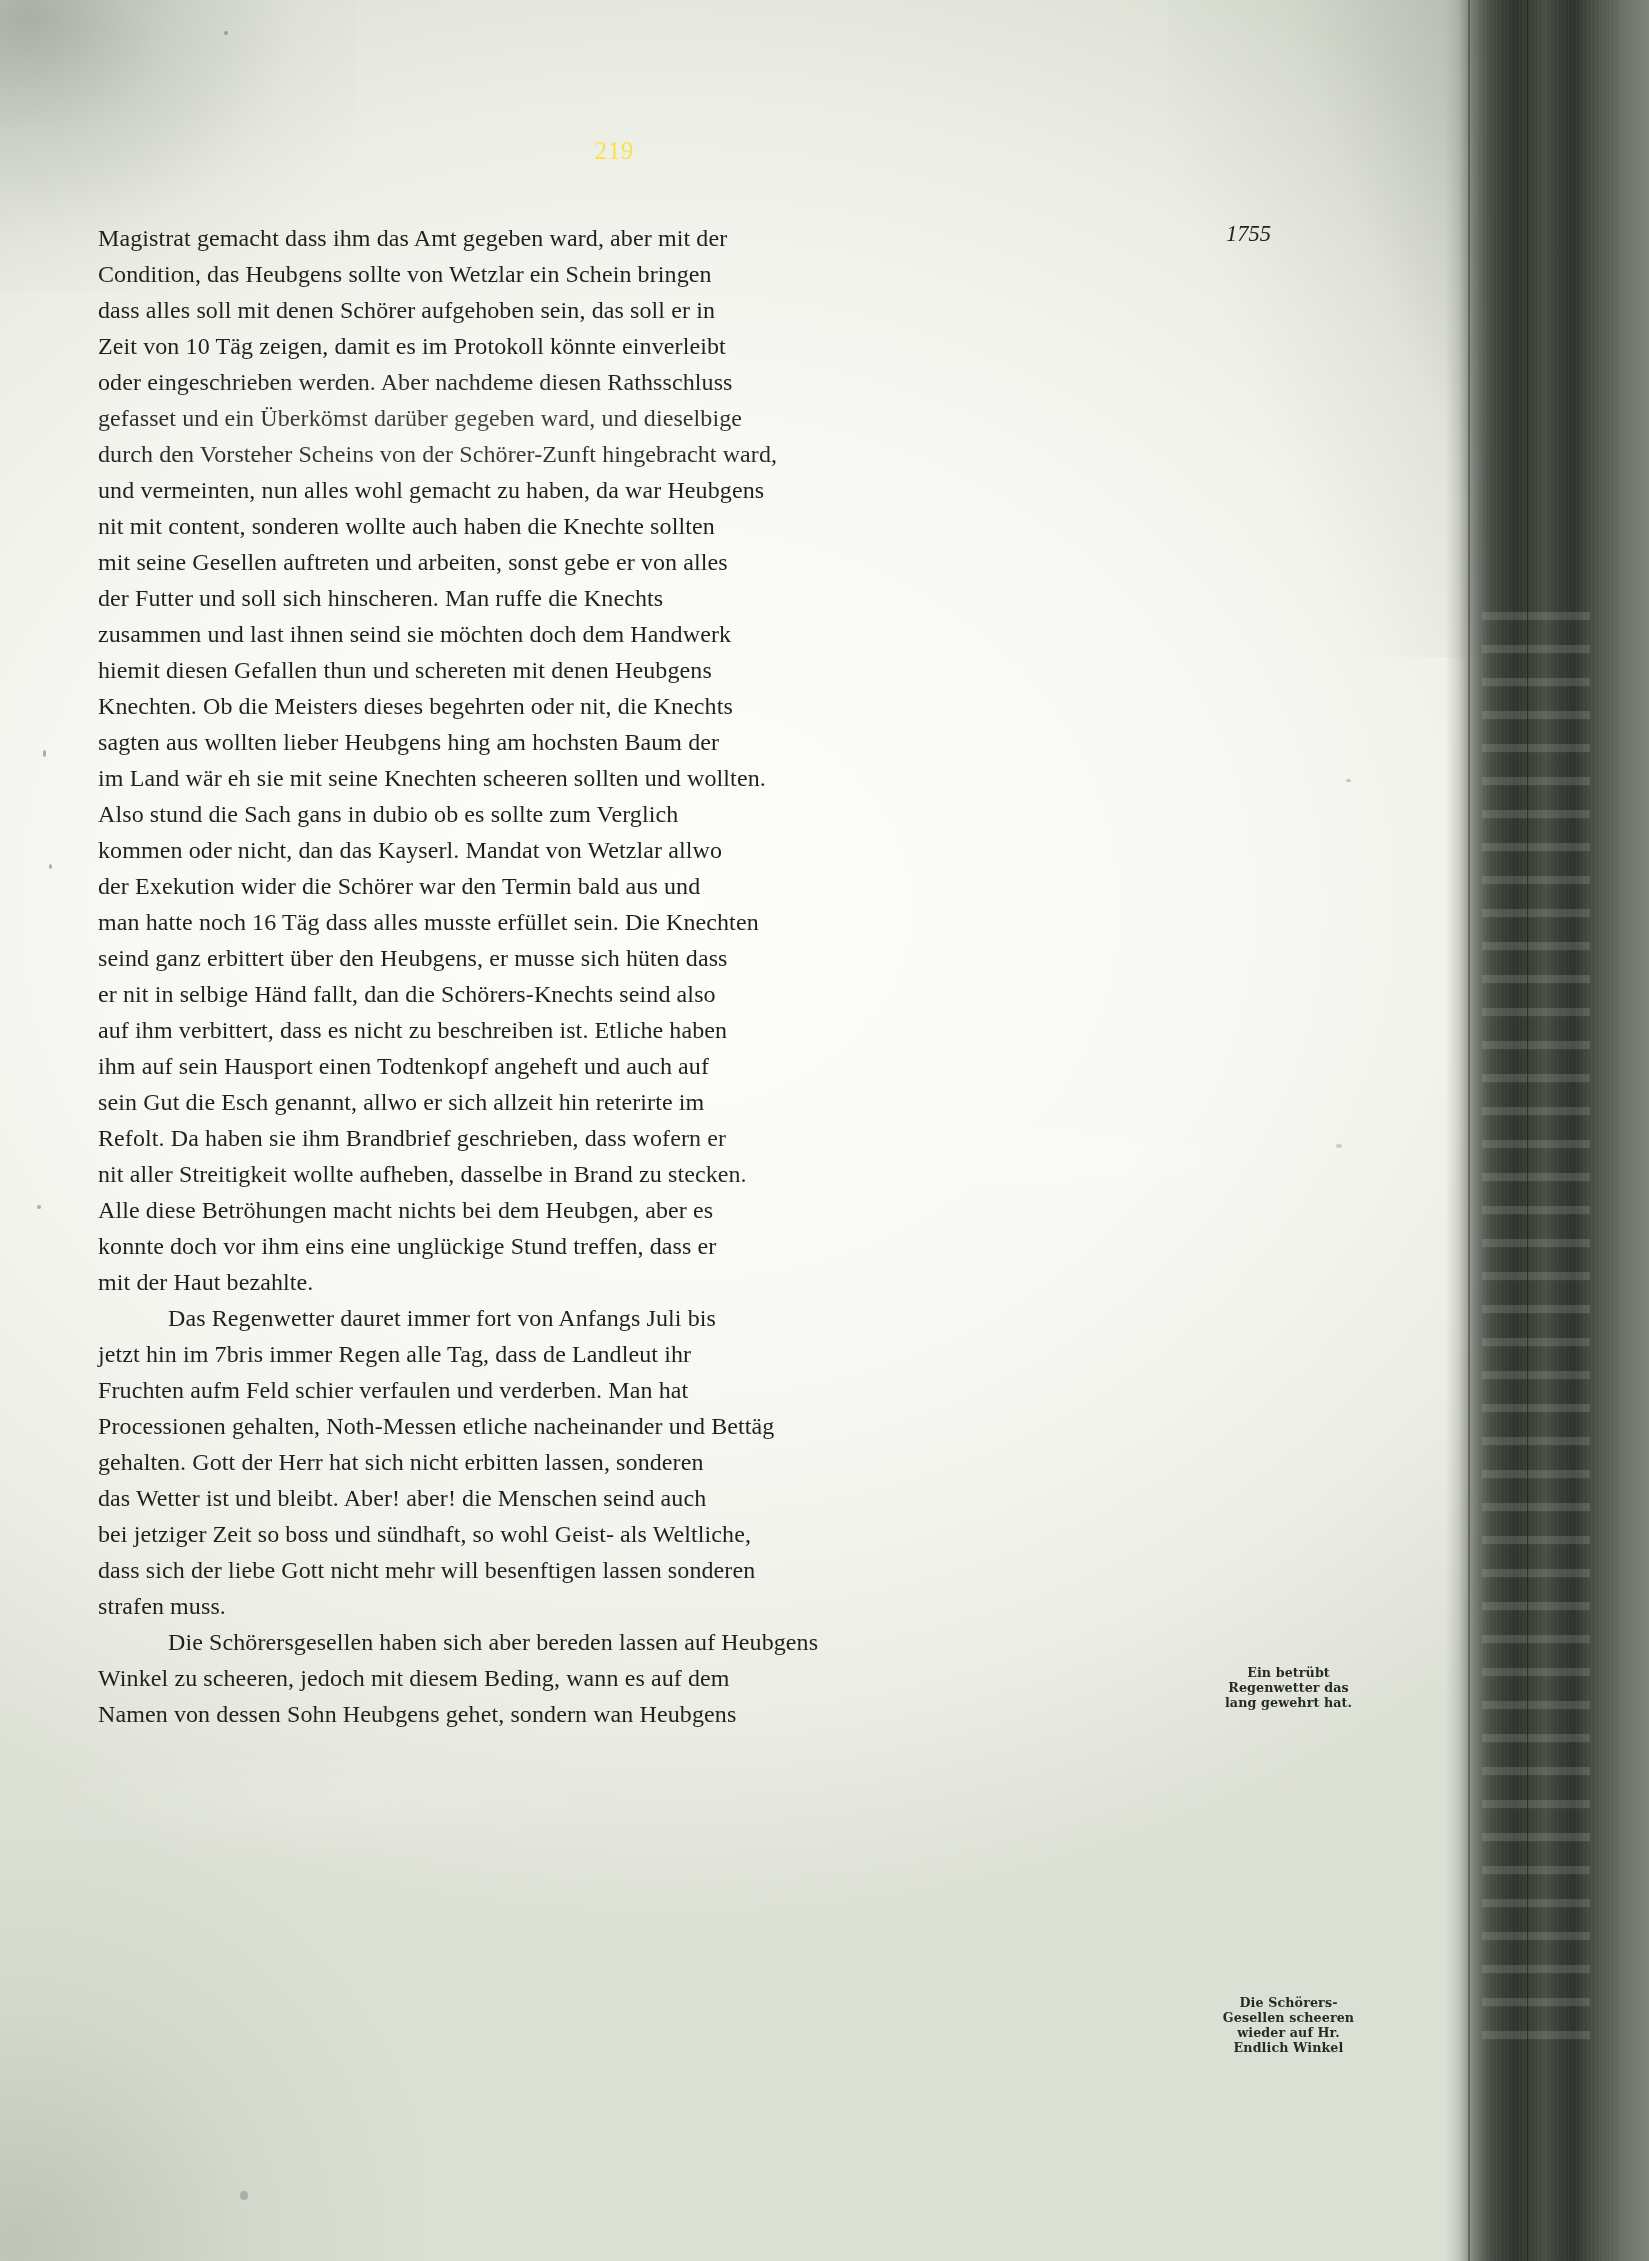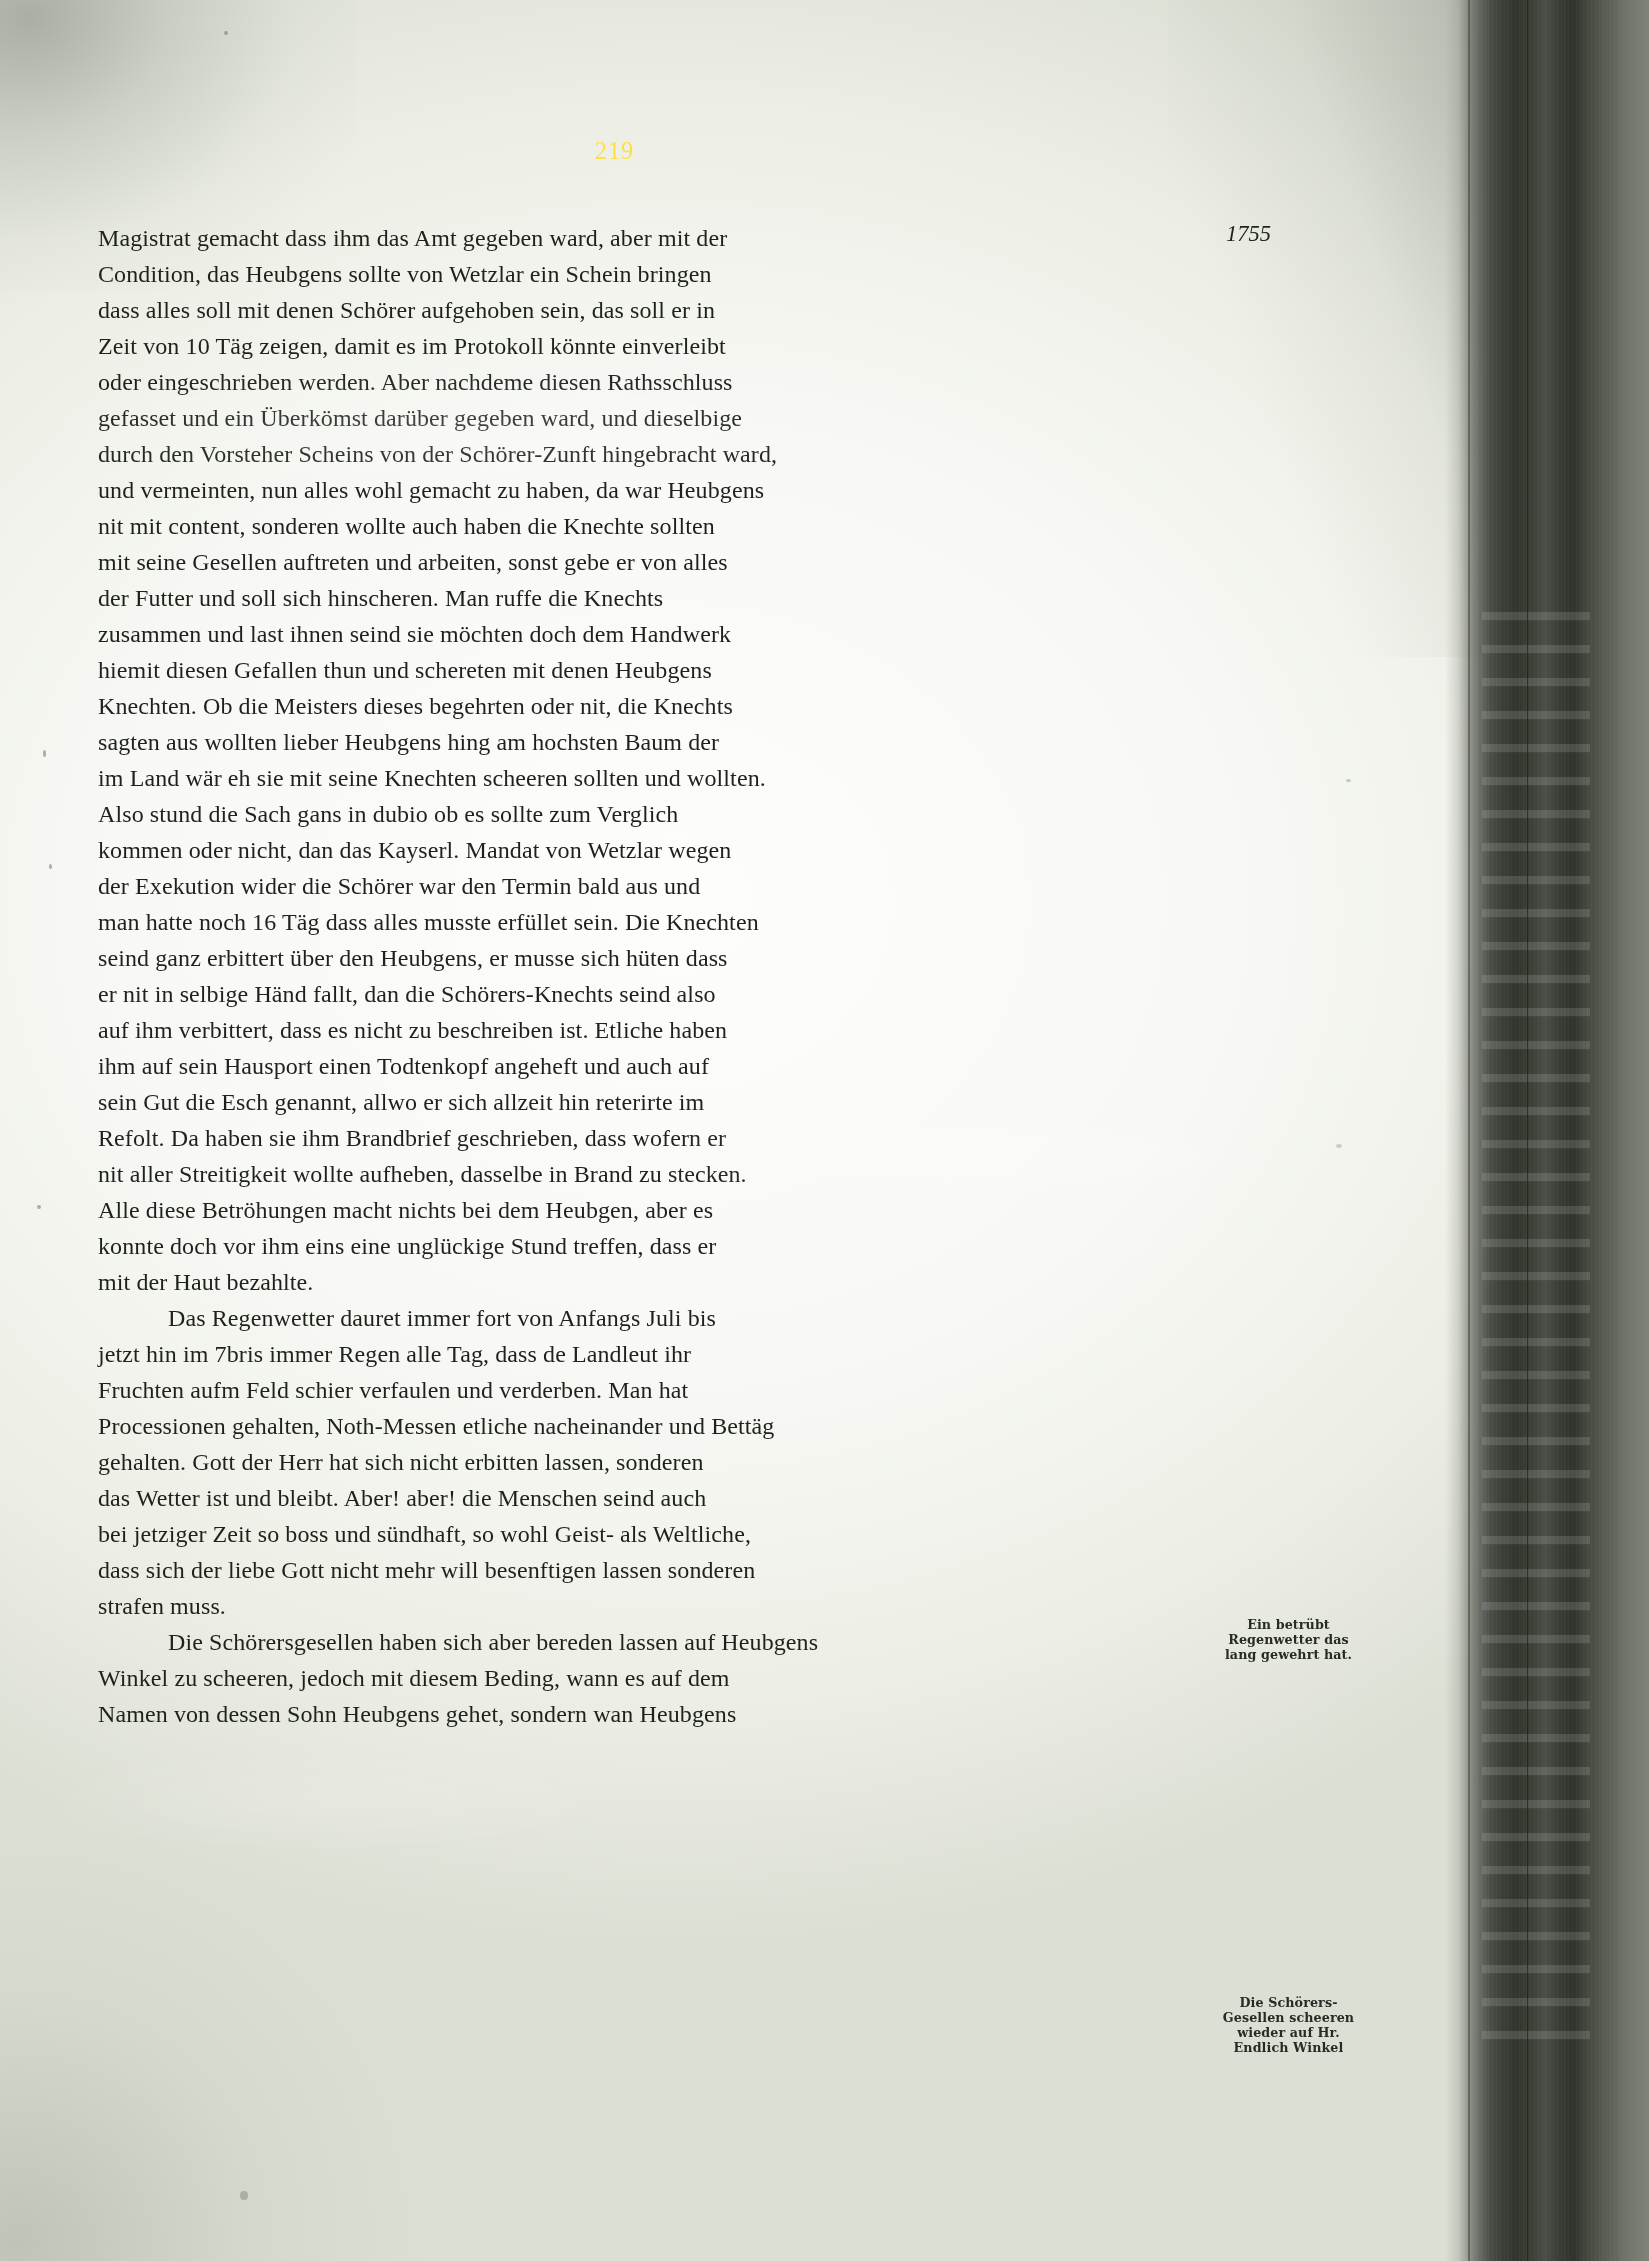--- a/index.html
+++ b/index.html
@@ -211,21 +211,21 @@
     left: 1226px;
     top: 221px;
     font-family: "Liberation Serif", serif;
     font-size: 22.5px;
     color: #20251f;
     letter-spacing: 0px;
     font-style: italic;
   }
   #margin-note-weather {
     left: 1218px;
-    top: 1617px;
+    top: 1665px;
   }
   #margin-note-guild {
     left: 1218px;
     top: 1995px;
   }
 
   
   .speck {
     position: absolute;
     background: #6e7268;
@@ -267,21 +267,21 @@
       <span class="ln gap-sm">und vermeinten, nun alles wohl gemacht zu haben, da war Heubgens</span>
       <span class="ln">nit mit content, sonderen wollte auch haben die Knechte sollten</span>
       <span class="ln">mit seine Gesellen auftreten und arbeiten, sonst gebe er von alles</span>
       <span class="ln">der Futter und soll sich hinscheren.  Man ruffe die Knechts</span>
       <span class="ln">zusammen und last ihnen seind sie möchten doch dem Handwerk</span>
       <span class="ln">hiemit diesen Gefallen thun und schereten mit denen Heubgens</span>
       <span class="ln">Knechten.  Ob die Meisters dieses begehrten oder nit, die Knechts</span>
       <span class="ln">sagten aus wollten lieber Heubgens hing am hochsten Baum der</span>
       <span class="ln gap-sm">im Land wär eh sie mit seine Knechten scheeren sollten und wollten.</span>
       <span class="ln">Also stund die Sach gans in dubio ob es sollte zum Verglich</span>
-      <span class="ln">kommen oder nicht, dan das Kayserl. Mandat von Wetzlar wegen</span>
+      <span class="ln">kommen oder nicht, dan das Kayserl. Mandat von Wetzlar allwo</span>
       <span class="ln">der Exekution wider die Schörer war den Termin bald aus und</span>
       <span class="ln gap-sm">man hatte noch 16 Täg dass alles musste erfüllet sein. Die Knechten</span>
       <span class="ln">seind ganz erbittert über den Heubgens, er musse sich hüten dass</span>
       <span class="ln">er nit in selbige Händ fallt, dan die Schörers-Knechts seind also</span>
       <span class="ln">auf ihm verbittert, dass es nicht zu beschreiben ist.  Etliche haben</span>
       <span class="ln">ihm auf sein Hausport einen Todtenkopf angeheft und auch auf</span>
       <span class="ln">sein Gut die Esch genannt, allwo er sich allzeit hin reterirte im</span>
       <span class="ln">Refolt.  Da haben sie ihm Brandbrief geschrieben, dass wofern er</span>
       <span class="ln">nit aller Streitigkeit wollte aufheben, dasselbe in Brand zu stecken.</span>
       <span class="ln">Alle diese Betröhungen macht nichts bei dem Heubgen, aber es</span>

